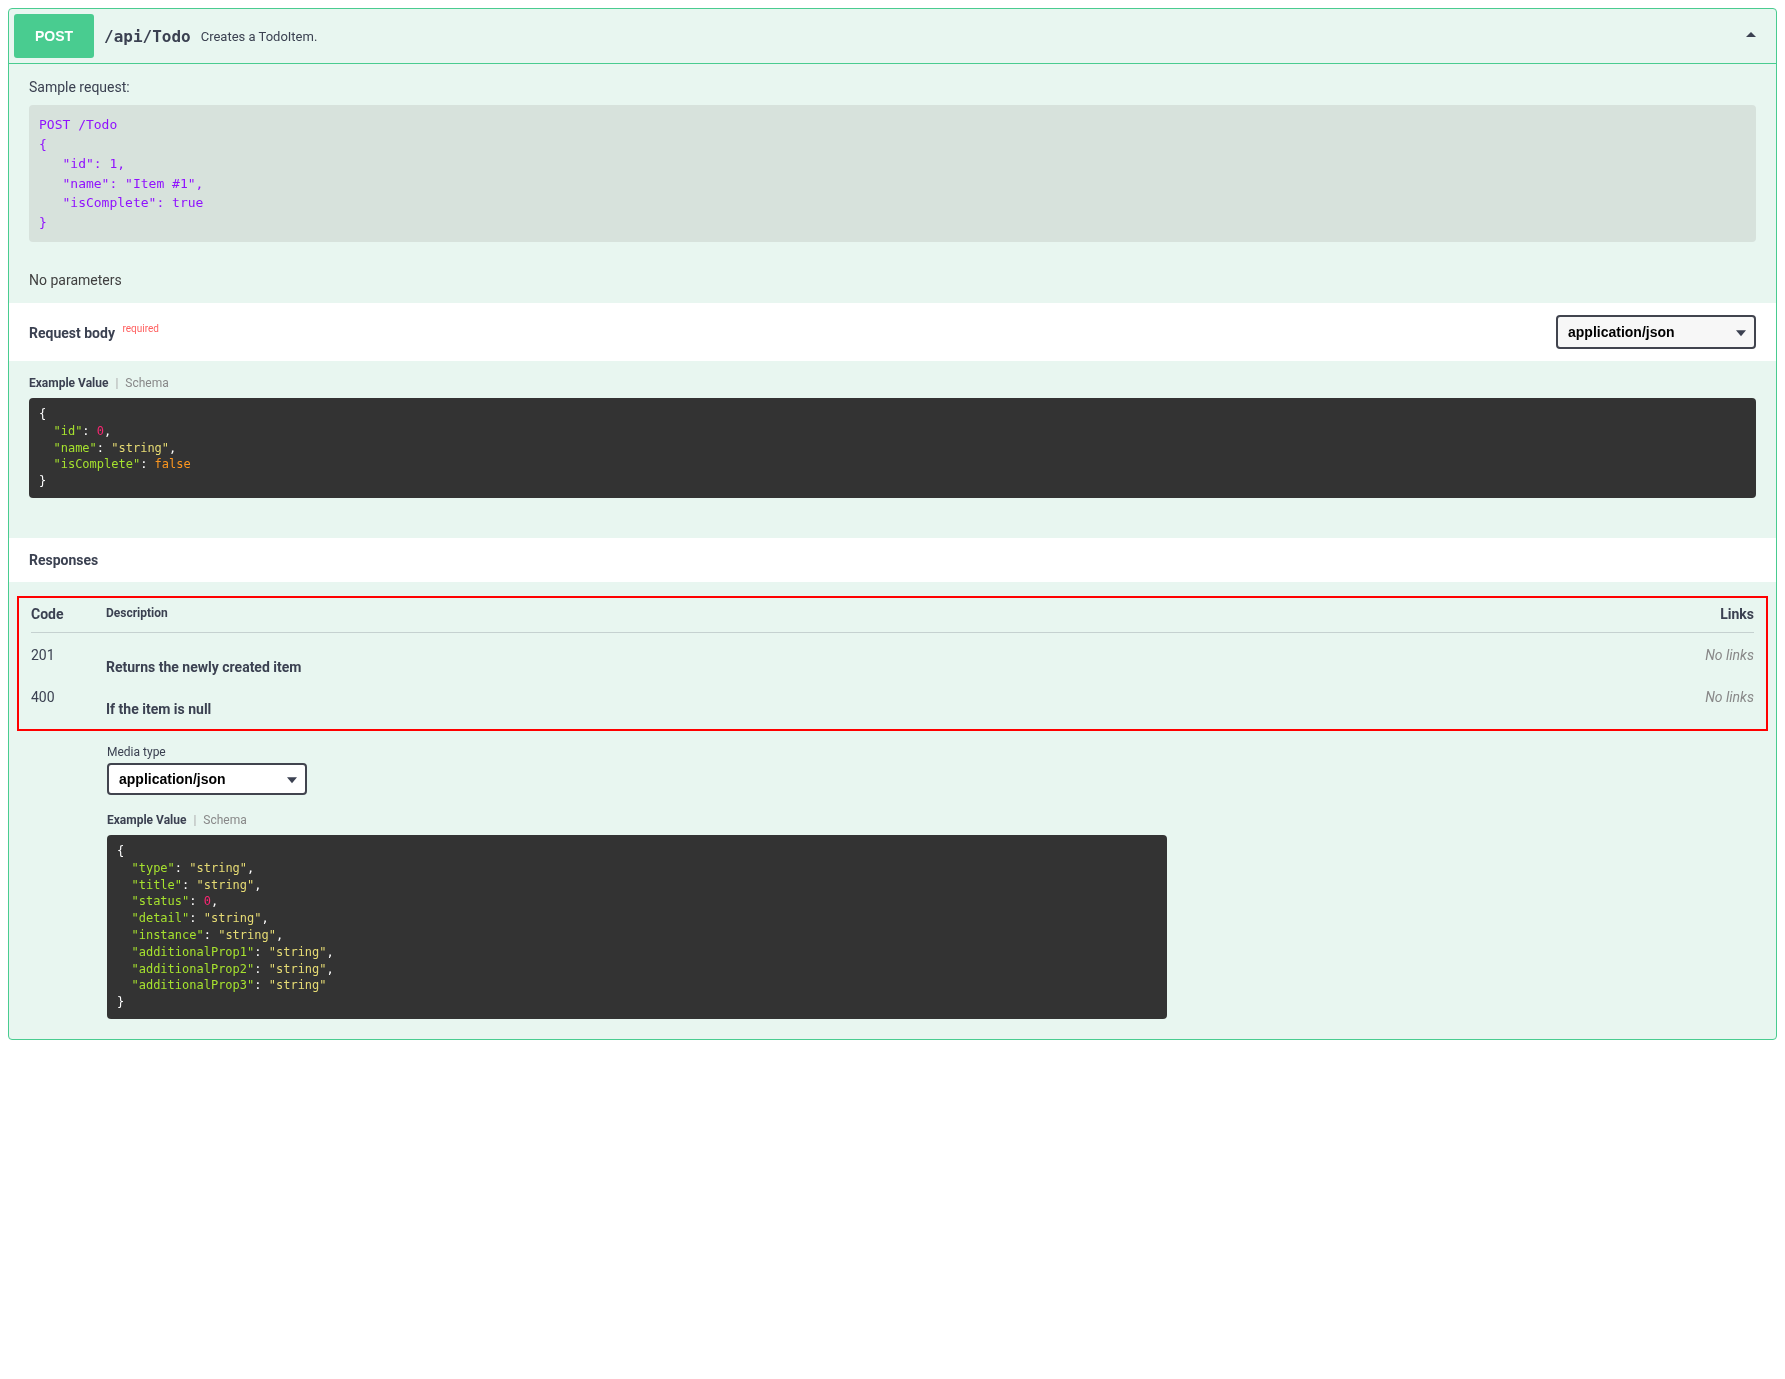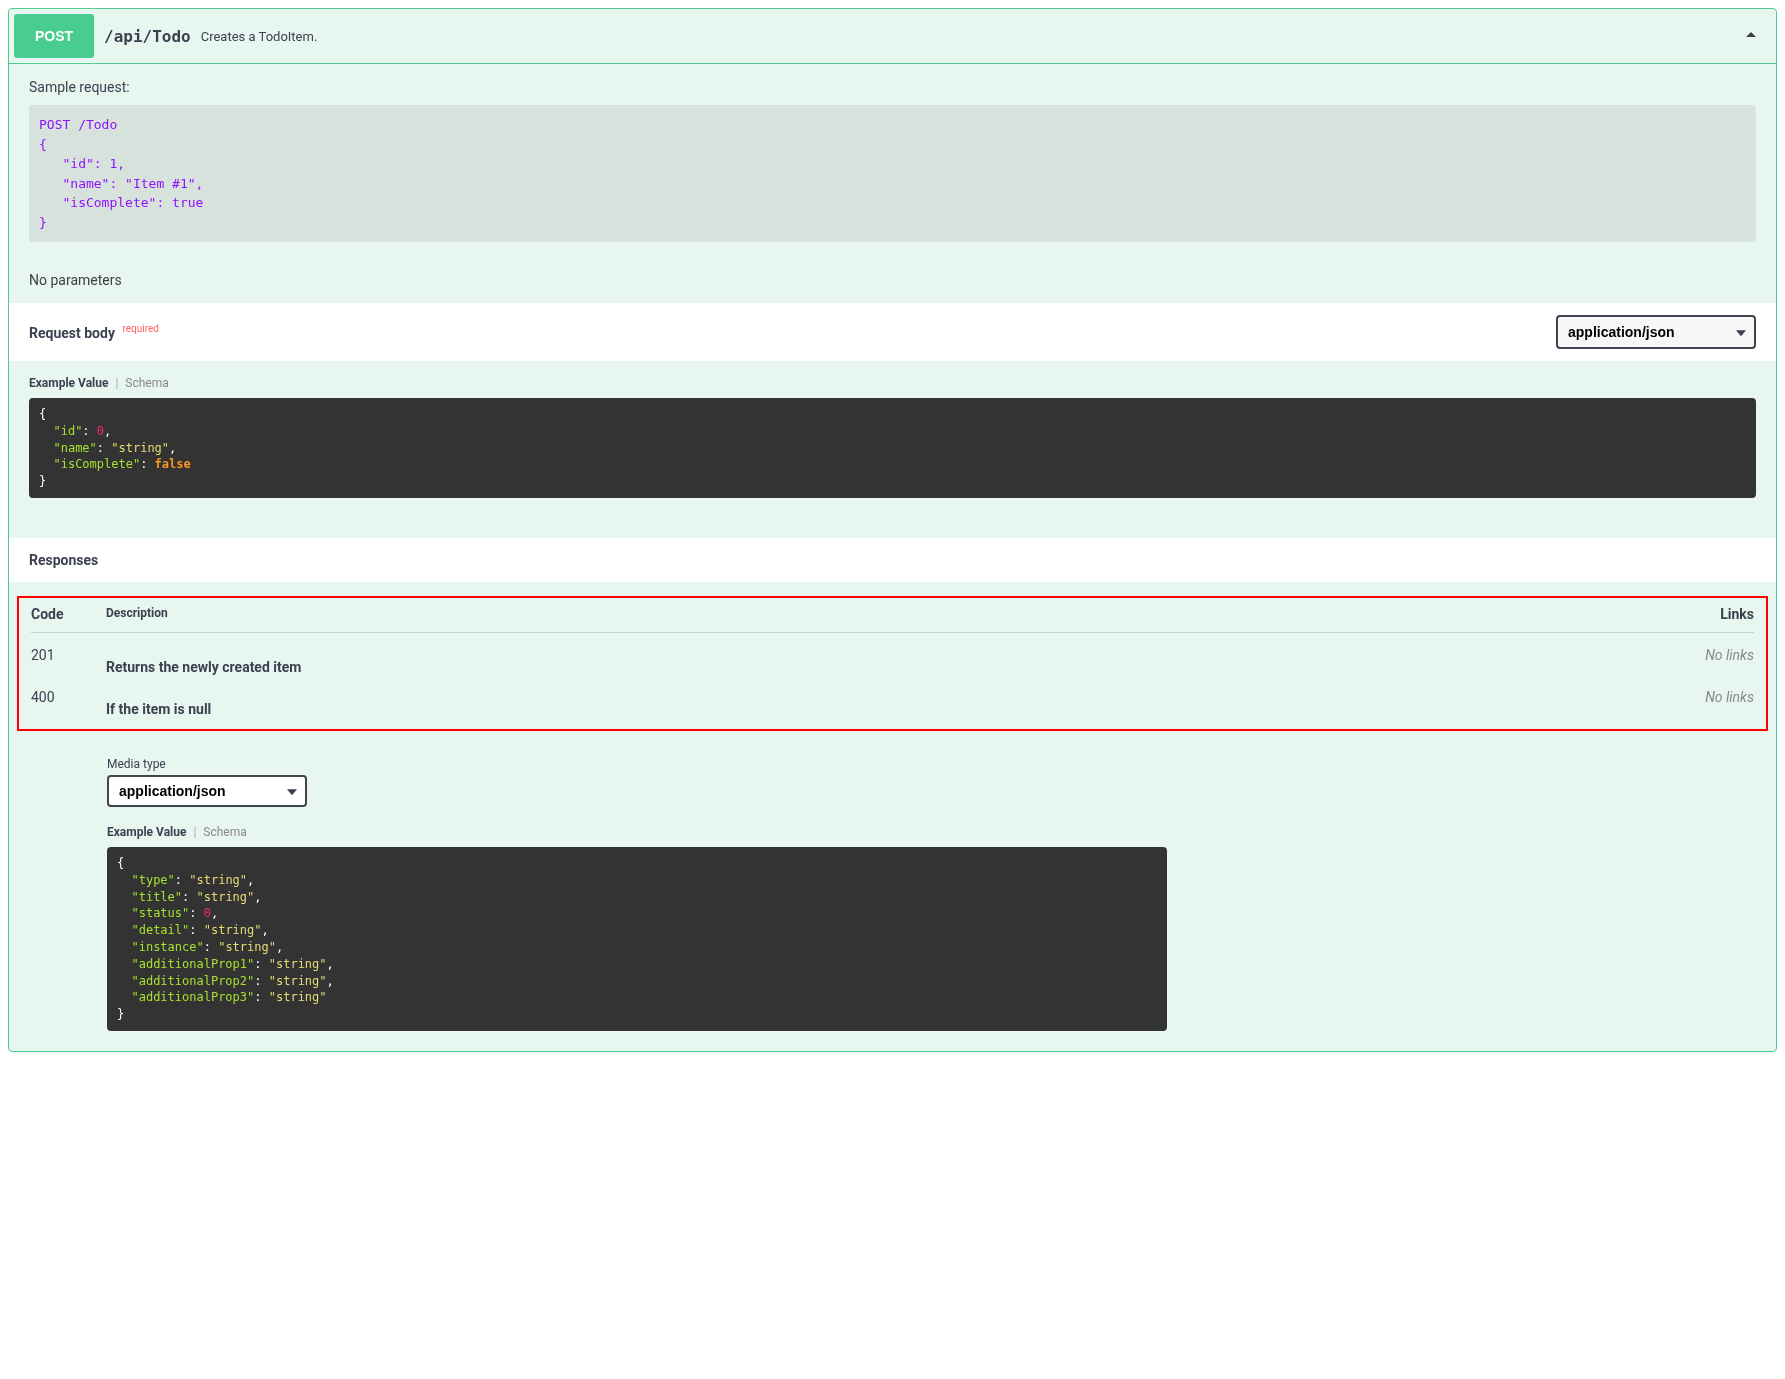--- a/index.html
+++ b/index.html
@@ -163,31 +163,31 @@
     color: #fff;
     border-radius: 4px;
     padding: 8px 10px;
     font-family: Consolas, Monaco, monospace;
     font-size: 12px;
     white-space: pre;
     line-height: 1.4;
   }
   .jk { color: #a6e22e; } 
   .js { color: #e6db74; } 
-  .jn { color: #fd971f; font-weight: bold; } 
+  .jn { color: #fd971f; } 
   .jz { color: #f92672; } 
   .responses-bar {
     background: #fff;
     padding: 14px 20px;
     font-weight: 700;
     font-size: 14px;
   }
   .responses-table-wrap {
     border: 2px solid #f00;
-    margin: 14px 8px 16px 8px;
+    margin: 14px 8px 4px 8px;
     padding: 8px 12px 12px 12px;
   }
   .resp-head {
     display: flex;
     font-weight: 700;
     font-size: 14px;
     color: #3b4151;
     padding-bottom: 10px;
     border-bottom: 1px solid rgba(59,65,81,0.2);
   }

